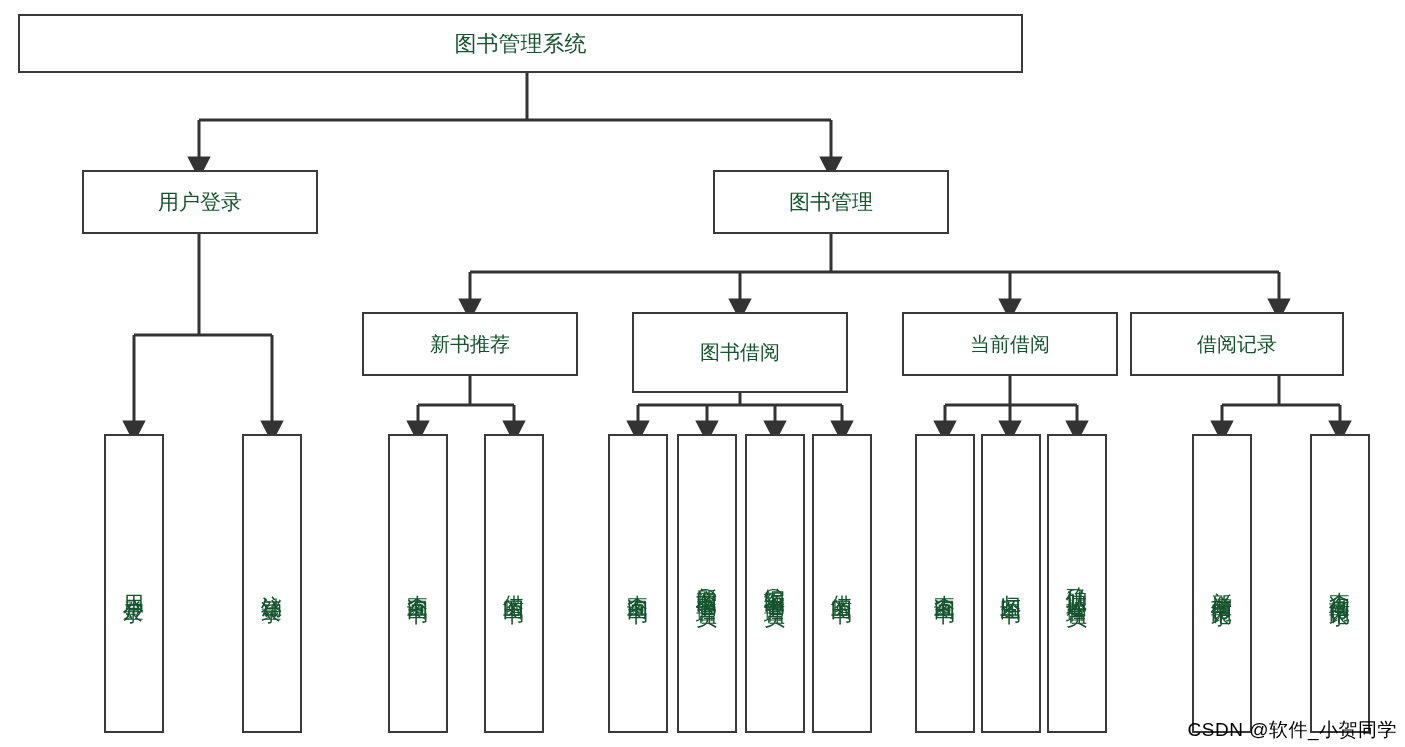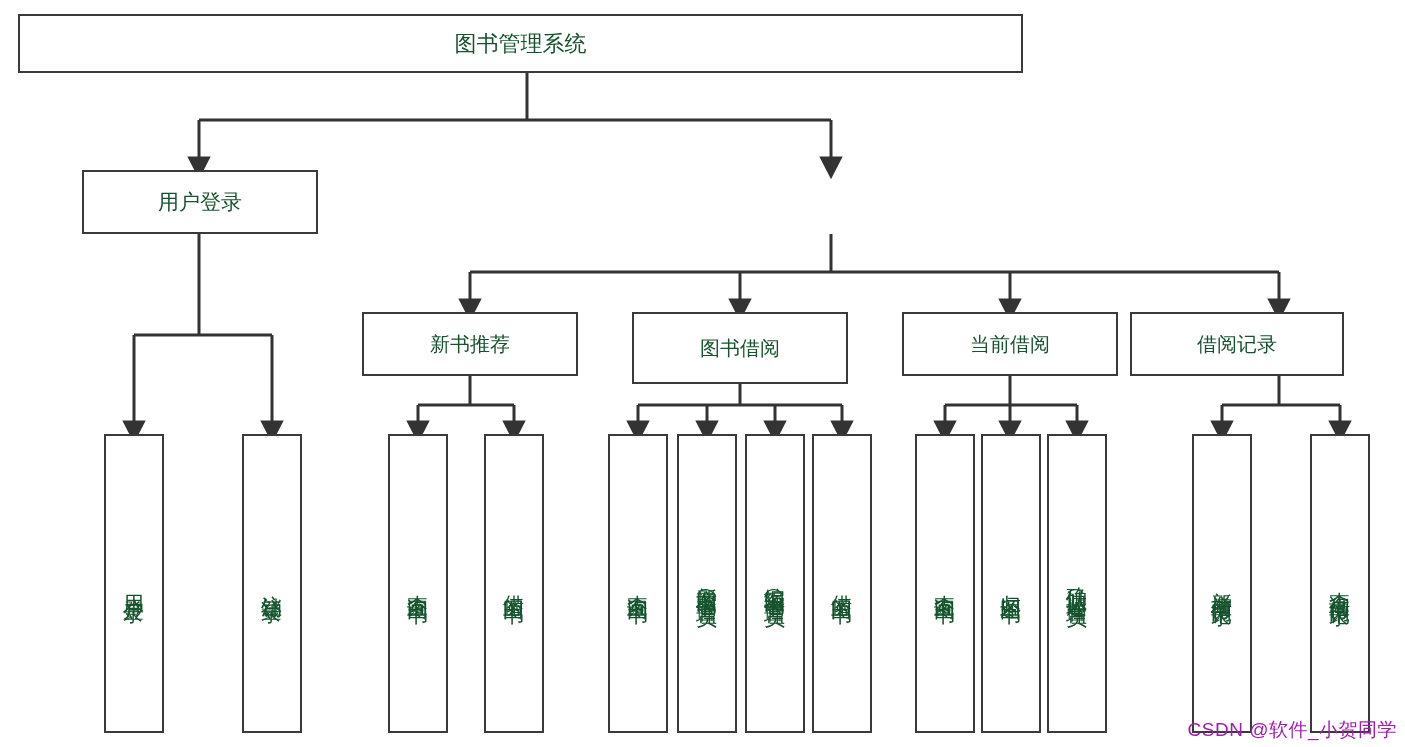--- a/index.html
+++ b/index.html
@@ -53,21 +53,21 @@
     text-orientation: upright;
     letter-spacing: 3px;
     line-height: 1;
     white-space: nowrap;
   }
   .watermark {
     position: absolute;
     right: 8px;
     bottom: 4px;
     font-size: 19px;
-    color: #a21caf;
+    color: #000000;
     letter-spacing: 0.5px;
     white-space: nowrap;
   }
 </style>
 </head>
 <body>
 
 <div id="canvas">
 
   <svg class="wires" viewBox="0 0 1405 747" xmlns="http://www.w3.org/2000/svg">
@@ -122,25 +122,28 @@
     </g>
   </svg>
 
   <div class="node root" style="left:18px; top:14px; width:1005px; height:59px;">
     <span>图书管理系统</span>
   </div>
 
   <div class="node level2" style="left:82px; top:170px; width:236px; height:64px;">
     <span>用户登录</span>
   </div>
+  <div class="node level2" style="left:713px; top:170px; width:236px; height:64px;">
+    <span>图书管理</span>
+  </div>
 
   <div class="node level3" style="left:362px; top:312px; width:216px; height:64px;">
     <span>新书推荐</span>
   </div>
-  <div class="node level3" style="left:632px; top:312px; width:216px; height:72px;text-align:right;">
+  <div class="node level3" style="left:632px; top:312px; width:216px; height:81px;text-align:right;">
     <span>图书借阅</span>
   </div>
   <div class="node level3" style="left:902px; top:312px; width:216px; height:64px;">
     <span>当前借阅</span>
   </div>
   <div class="node level3" style="left:1130px; top:312px; width:214px; height:64px;">
     <span>借阅记录</span>
   </div>
 
   <div class="node leaf" style="left:104px; top:434px; width:60px; height:299px;">

